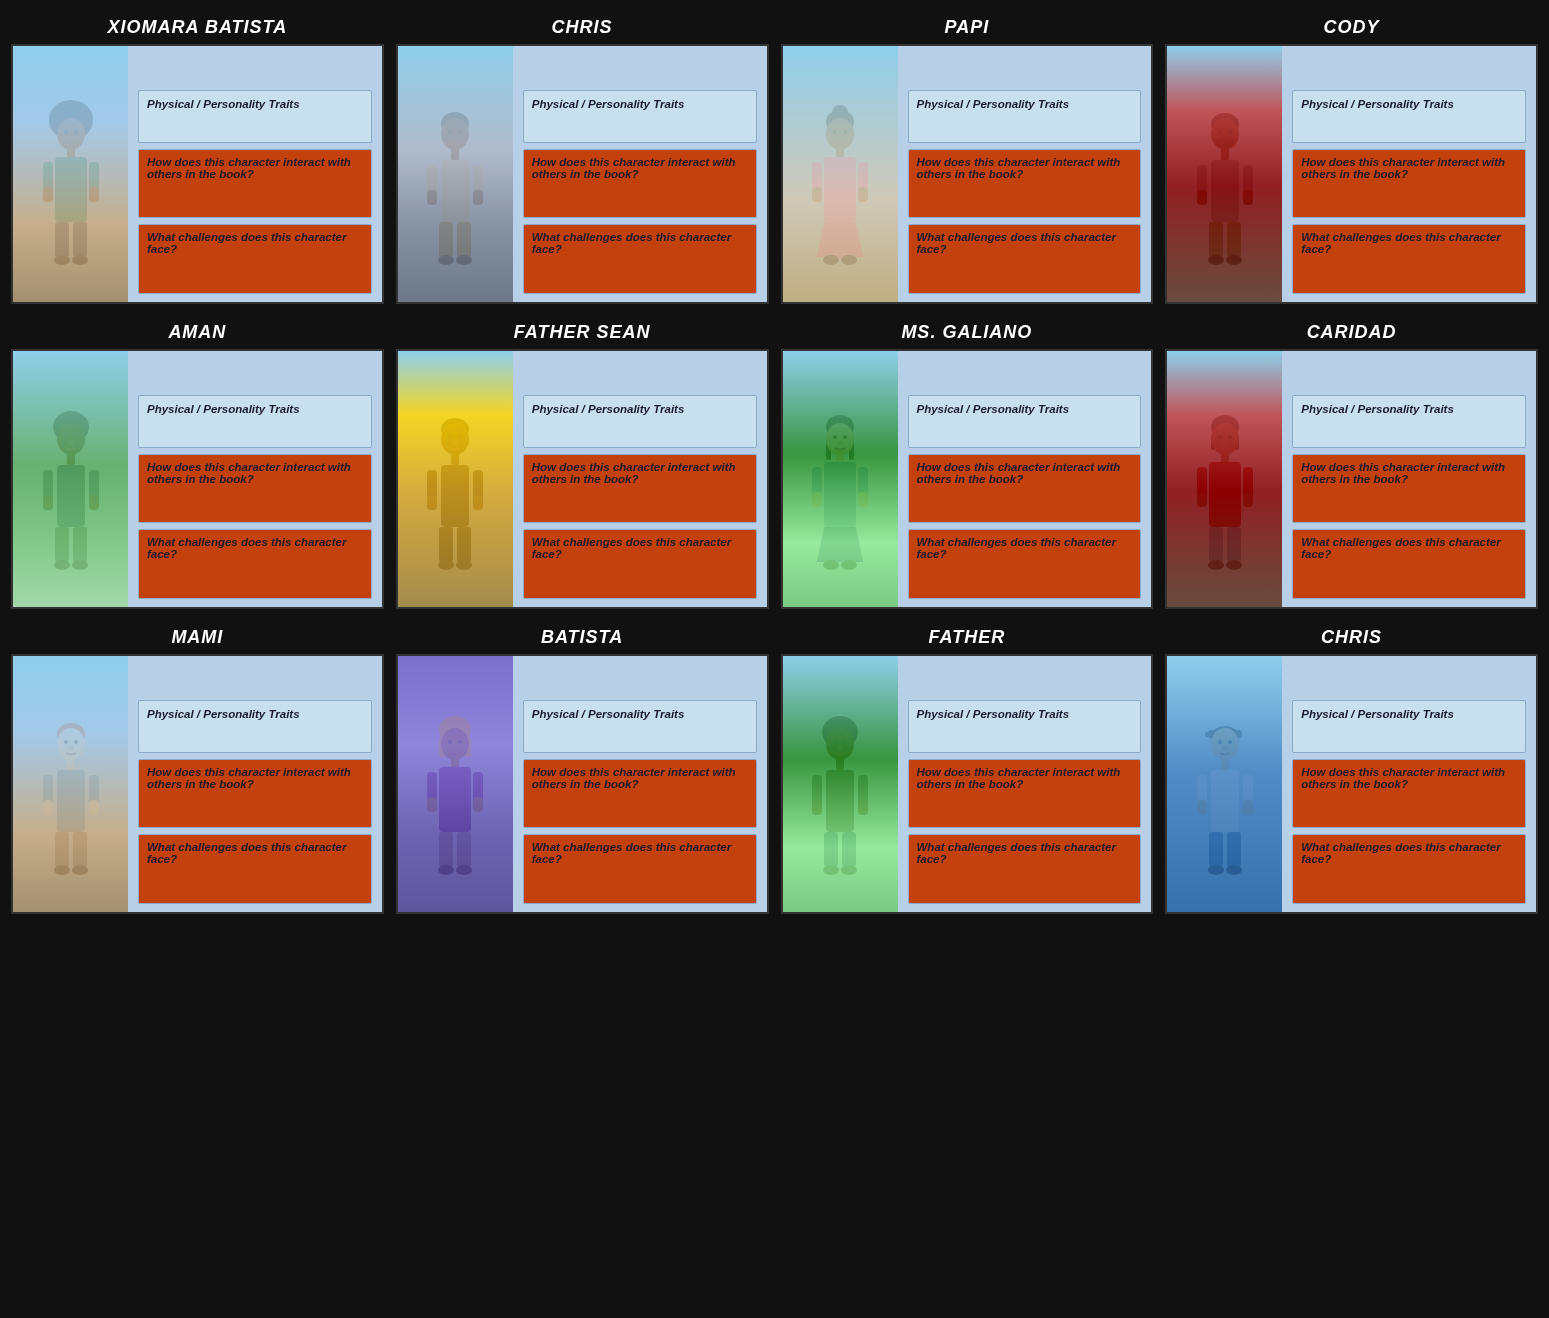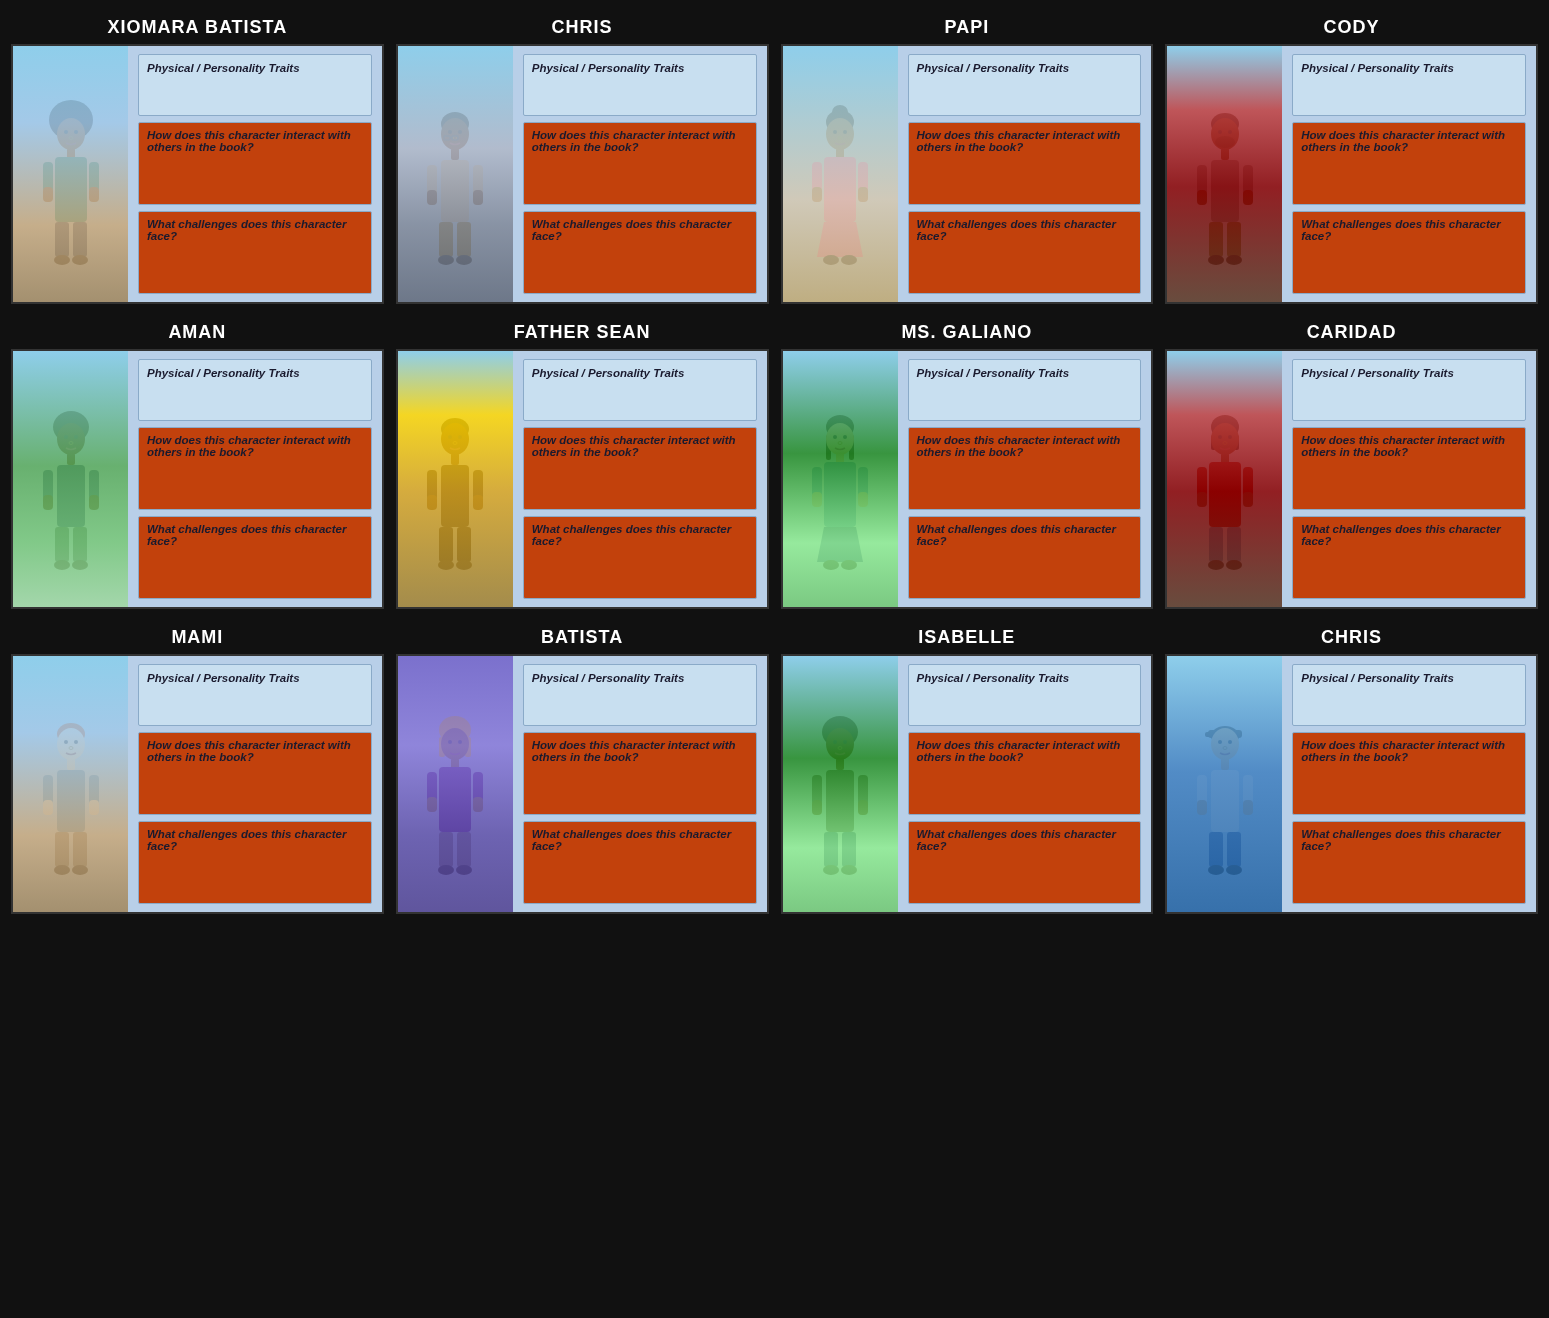--- a/index.html
+++ b/index.html
@@ -18,20 +18,21 @@
       border: 3px solid #111;
     }
     .card-header {
       background: #111;
       color: #fff;
       text-align: center;
       font-weight: 900;
       font-size: 18px;
       padding: 6px 4px;
       letter-spacing: 1px;
+      font-style: italic;
     }
     .card-body {
       display: flex;
       flex-direction: row;
       background: #b8cfe8;
       border: 2px solid #333;
       min-height: 260px;
     }
     .card-image {
       width: 115px;
@@ -69,20 +70,21 @@
       flex: 1;
       font-style: italic;
     }
     .section-box.traits {
       background: #c8dff0;
       font-weight: 700;
       font-style: italic;
       font-size: 12px;
       min-height: 36px;
       flex: 0.7;
+      margin-top: 36px;
     }
     .section-label {
       font-size: 11.5px;
       font-weight: 700;
       text-align: center;
       color: #1a1a2e;
     }
 
     
     .char-svg {
@@ -569,21 +571,21 @@
         <div class="section-box">
           <span class="section-label">How does this character interact with others in the book?</span>
         </div>
         <div class="section-box">
           <span class="section-label">What challenges does this character face?</span>
         </div>
       </div>
     </div>
   </div>
     <div class="card">
-    <div class="card-header">ISABELLE</div>
+    <div class="card-header">FATHER</div>
     <div class="card-body">
       <div class="card-image">
         <div class="bg-scene" style="background: linear-gradient(180deg, #87ceeb 0%, #228B22 40%, #90EE90 75%, #70c870 100%);"></div>
         <svg class="char-svg" viewBox="0 0 90 210" xmlns="http://www.w3.org/2000/svg">
 
     <ellipse cx="45" cy="30" rx="18" ry="16" fill="#1a1a1a"></ellipse>
 
     <ellipse cx="45" cy="42" rx="14" ry="16" fill="#4a2800"></ellipse>
 
     <circle cx="40" cy="40" r="2" fill="#1a1a1a"></circle>

